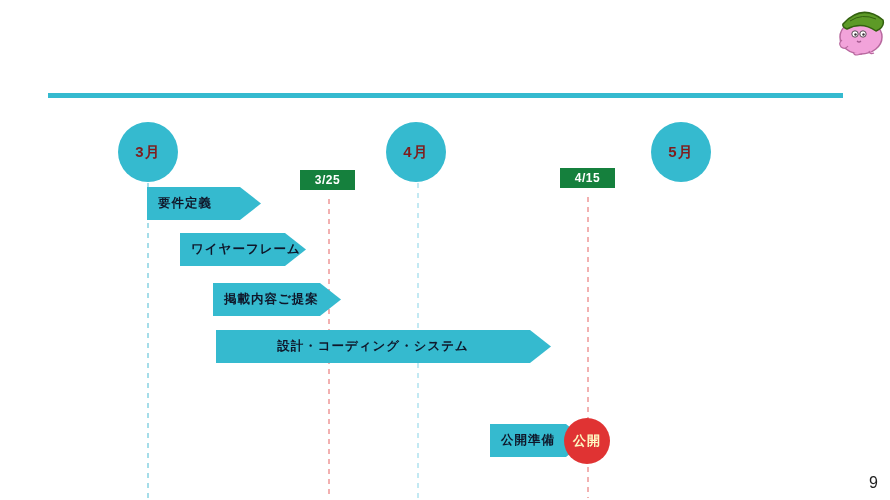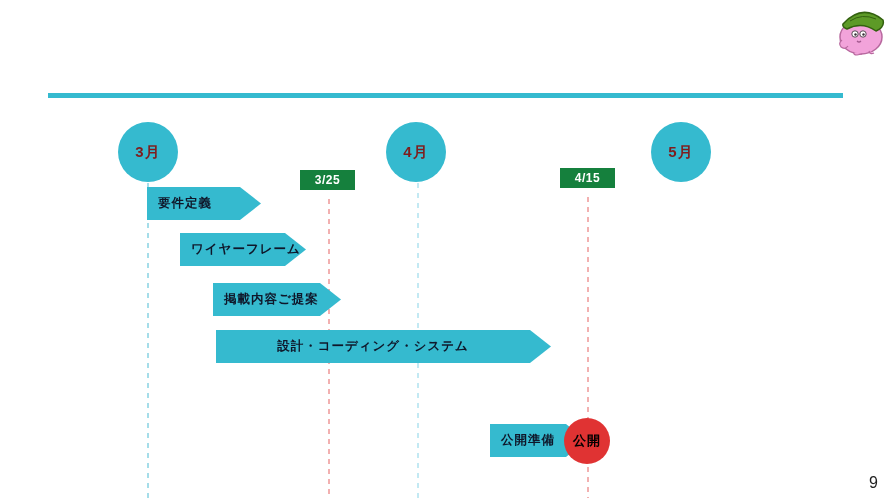--- a/index.html
+++ b/index.html
@@ -39,21 +39,21 @@
     position:absolute;height:33px;background:#35bacf;color:#0f172a;
     display:flex;align-items:center;
     font-size:12.5px;font-weight:600;letter-spacing:1px;white-space:nowrap;
     clip-path:polygon(0 0,calc(100% - 21px) 0,100% 50%,calc(100% - 21px) 100%,0 100%);
   }
   .task-arrow.pad{padding-left:11px;}
   .task-arrow.center{justify-content:center;padding-right:21px;}
   
   .milestone-circle{
     position:absolute;width:46px;height:46px;border-radius:50%;
-    background:#e03333;color:#000000;
+    background:#e03333;color:#fef9c3;
     display:flex;align-items:center;justify-content:center;
     font-size:13px;font-weight:600;letter-spacing:1px;
   }
   .page-number{
     position:absolute;right:12px;bottom:8px;
     font-size:16px;color:#1f1f1f;
   }
   .mascot{position:absolute;left:836px;top:7px;width:53px;height:49px;}
 </style>
 </head>

